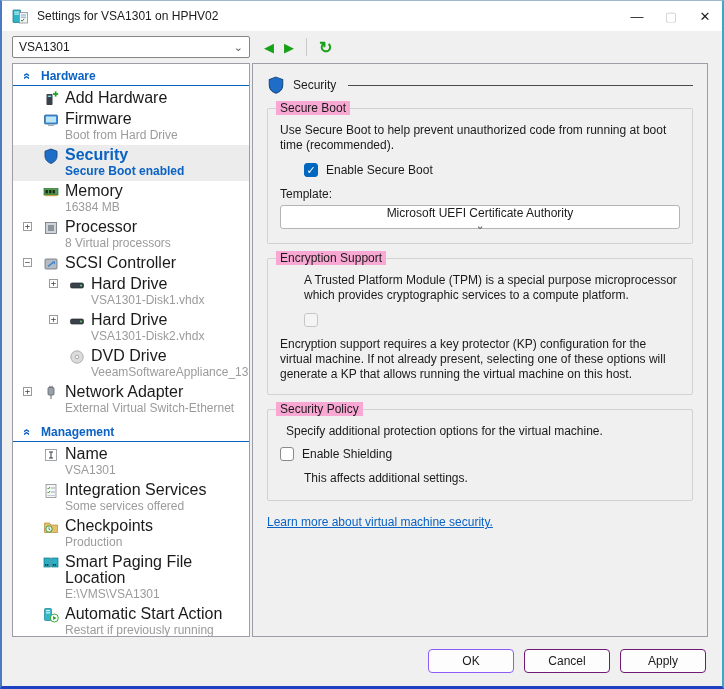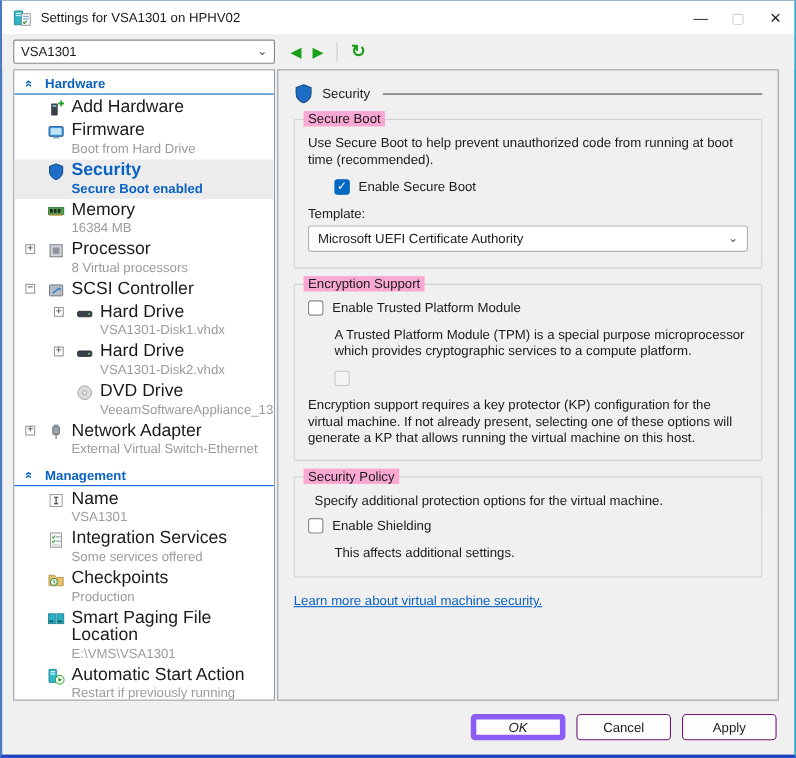--- a/index.html
+++ b/index.html
@@ -75,34 +75,34 @@
   .cb{ width:14px; height:14px; border-radius:3px; flex:0 0 auto; }
   .cb.checked{ background:#0067c0; border:1px solid #0067c0; color:#fff; font-size:11px; line-height:13px; text-align:center; }
   .cb.unchecked{ background:#fff; border:1px solid #8a8a8a; }
   .cb.discb{ background:#f4f4f4; border:1px solid #c6c6c6; }
   .cblabel{ line-height:14px; }
   .cbrow.disabled .cblabel{ color:#9b9b9b; }
 
   .field-label{ margin:2px 0 4px 0; }
   .select{
     height:24px; background:#fff; border:1px solid #b4b4b4; border-radius:3px;
-    display:flex; align-items:center; padding:0 8px; margin-bottom:4px;
+    display:flex; align-items:center; padding:0 8px; margin-bottom:4px;flex-direction:column;
   }
   .select .val{ flex:1; }
 
   .linkrow{ text-align:left; margin-top:8px; }
   .link{ color:#0a62c3; text-decoration:underline; }
 
   
   .footer{ height:49px; flex:0 0 auto; display:flex; justify-content:flex-end; align-items:flex-start; gap:10px; padding:12px 16px 0 0; }
   .btn{
     width:86px; height:24px; background:#fdfdfd; border:1px solid #701a75; border-radius:4px;
     display:flex; align-items:center; justify-content:center; font-size:12px; color:#1a1a1a;
   }
-  .btn.default{ border:5px solid #8b5cf6;font-style:italic; }
+  .btn.default{ border:1px solid #8b5cf6; }
 </style>
 </head>
 <body>
 
 <div class="window">
 
   <div class="titlebar">
     <span class="appicon">
       <svg viewBox="0 0 17 17">
           <rect x="1" y="2" width="7.5" height="12.5" rx="0.5" fill="#2fb3c6" stroke="#1b7f8e" stroke-width="0.8"></rect>
@@ -429,24 +429,20 @@
         </div>
         <div class="field-label">Template:</div>
         <div class="select">
           <span class="val">Microsoft UEFI Certificate Authority</span>
           <span class="chev">⌄</span>
         </div>
       </div>
 
       <div class="groupbox">
         <span class="legend">Encryption Support</span>
-        <div class="cbrow">
-          <span class="cb unchecked"></span>
-          <span class="cblabel">Enable Trusted Platform Module</span>
-        </div>
         <div class="gtext indent">A Trusted Platform Module (TPM) is a special purpose microprocessor which provides cryptographic services to a compute platform.</div>
         <div class="cbrow indent disabled">
           <span class="cb discb"></span>
         </div>
         <div class="gtext" style="margin-bottom:2px;">Encryption support requires a key protector (KP) configuration for the virtual machine. If not already present, selecting one of these options will generate a KP that allows running the virtual machine on this host.</div>
       </div>
 
       <div class="groupbox">
         <span class="legend">Security Policy</span>
         <div class="gtext" style="margin-left:6px;margin-bottom:8px;">Specify additional protection options for the virtual machine.</div>

